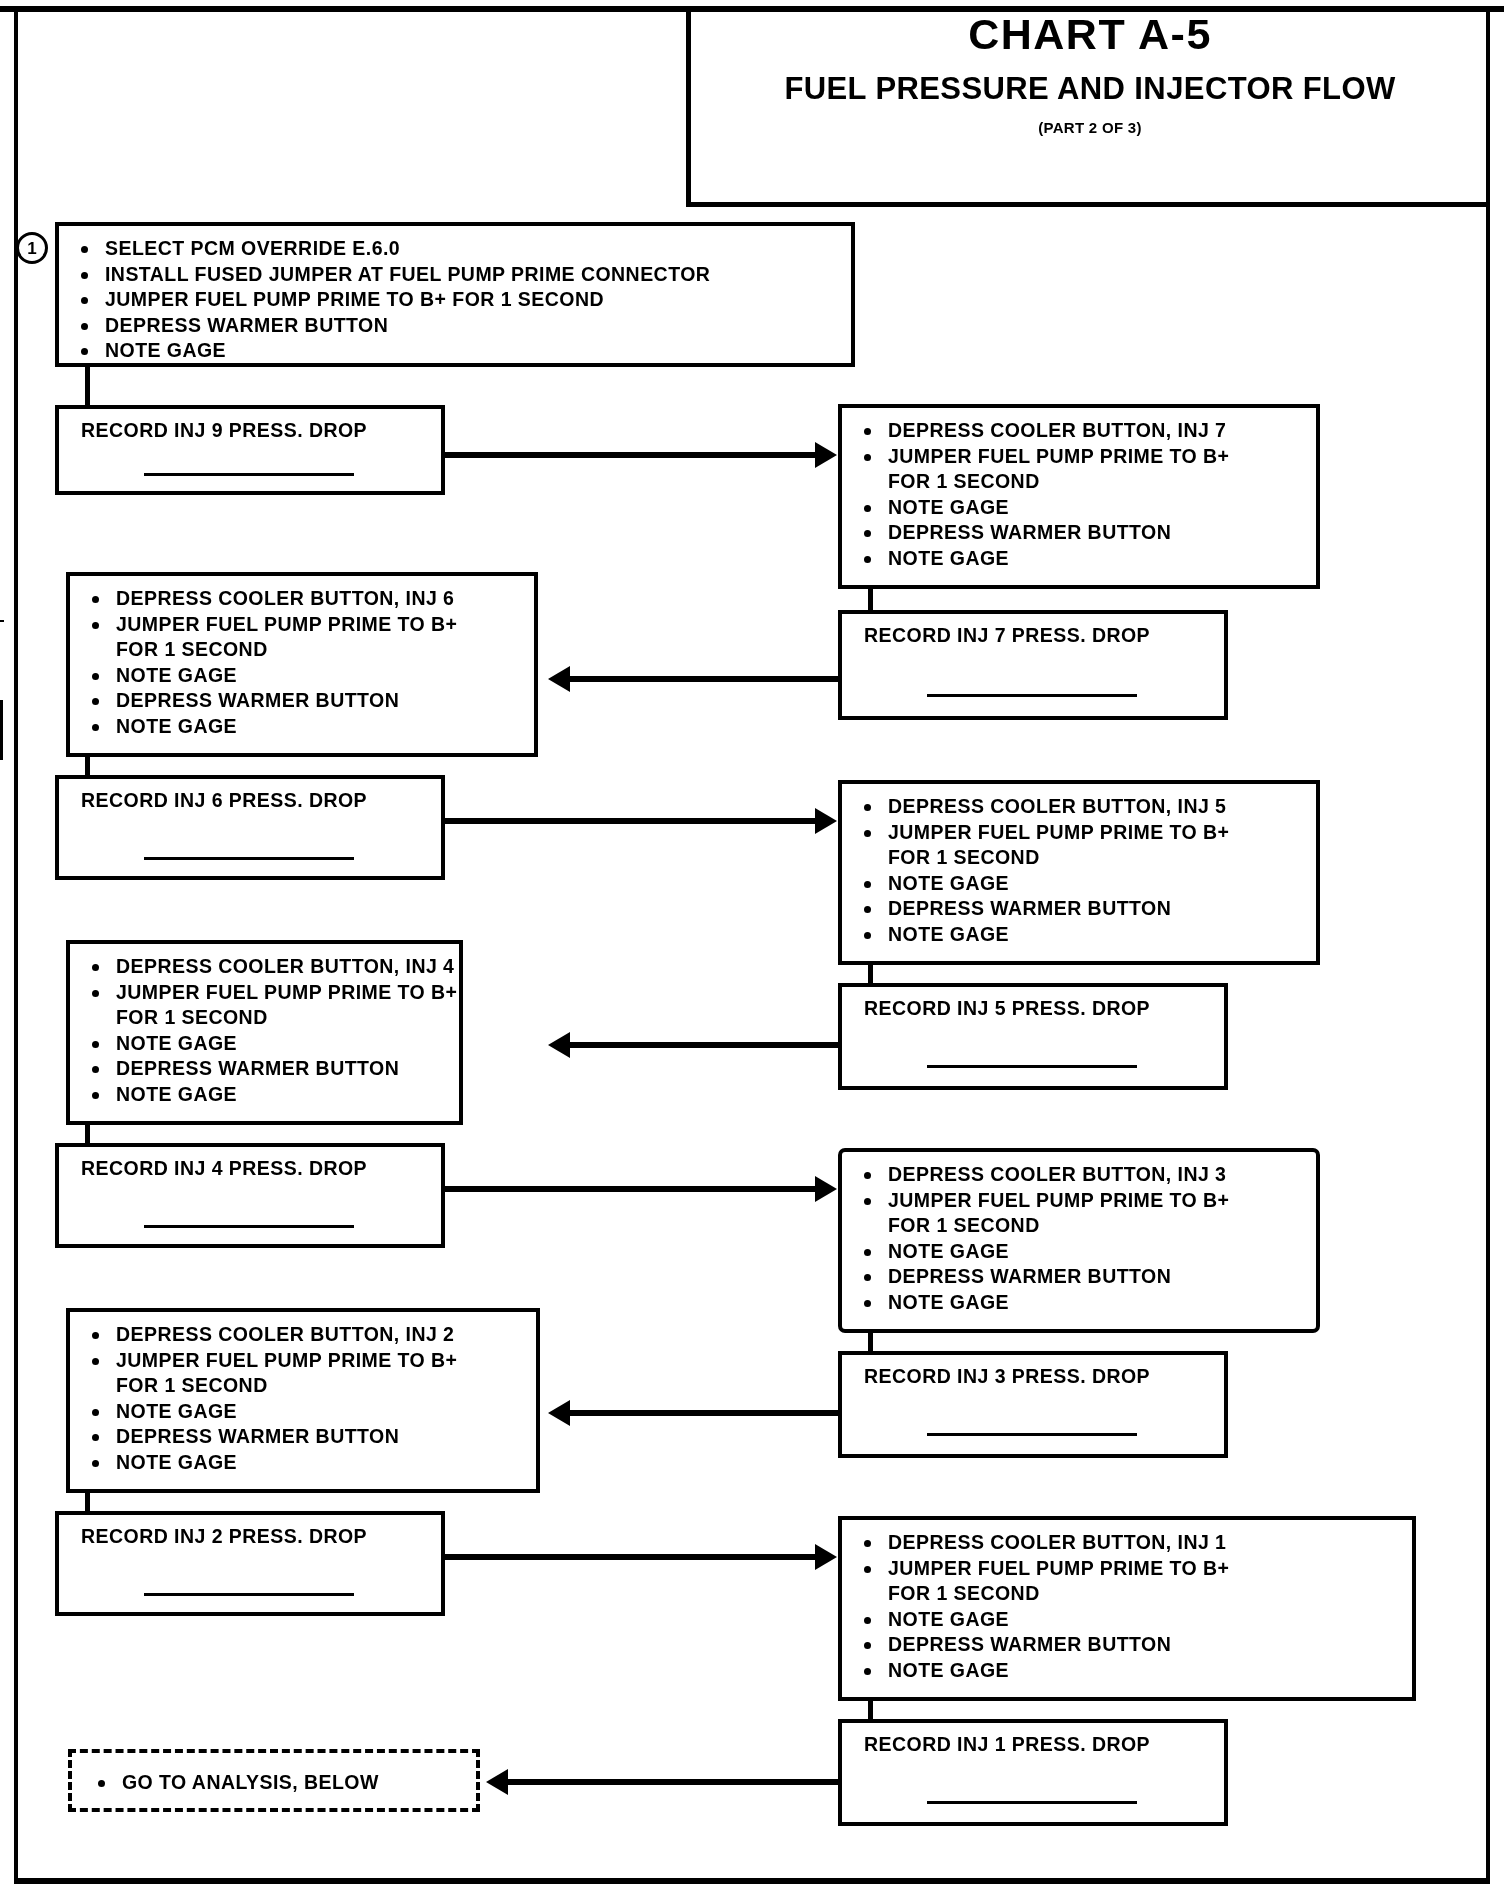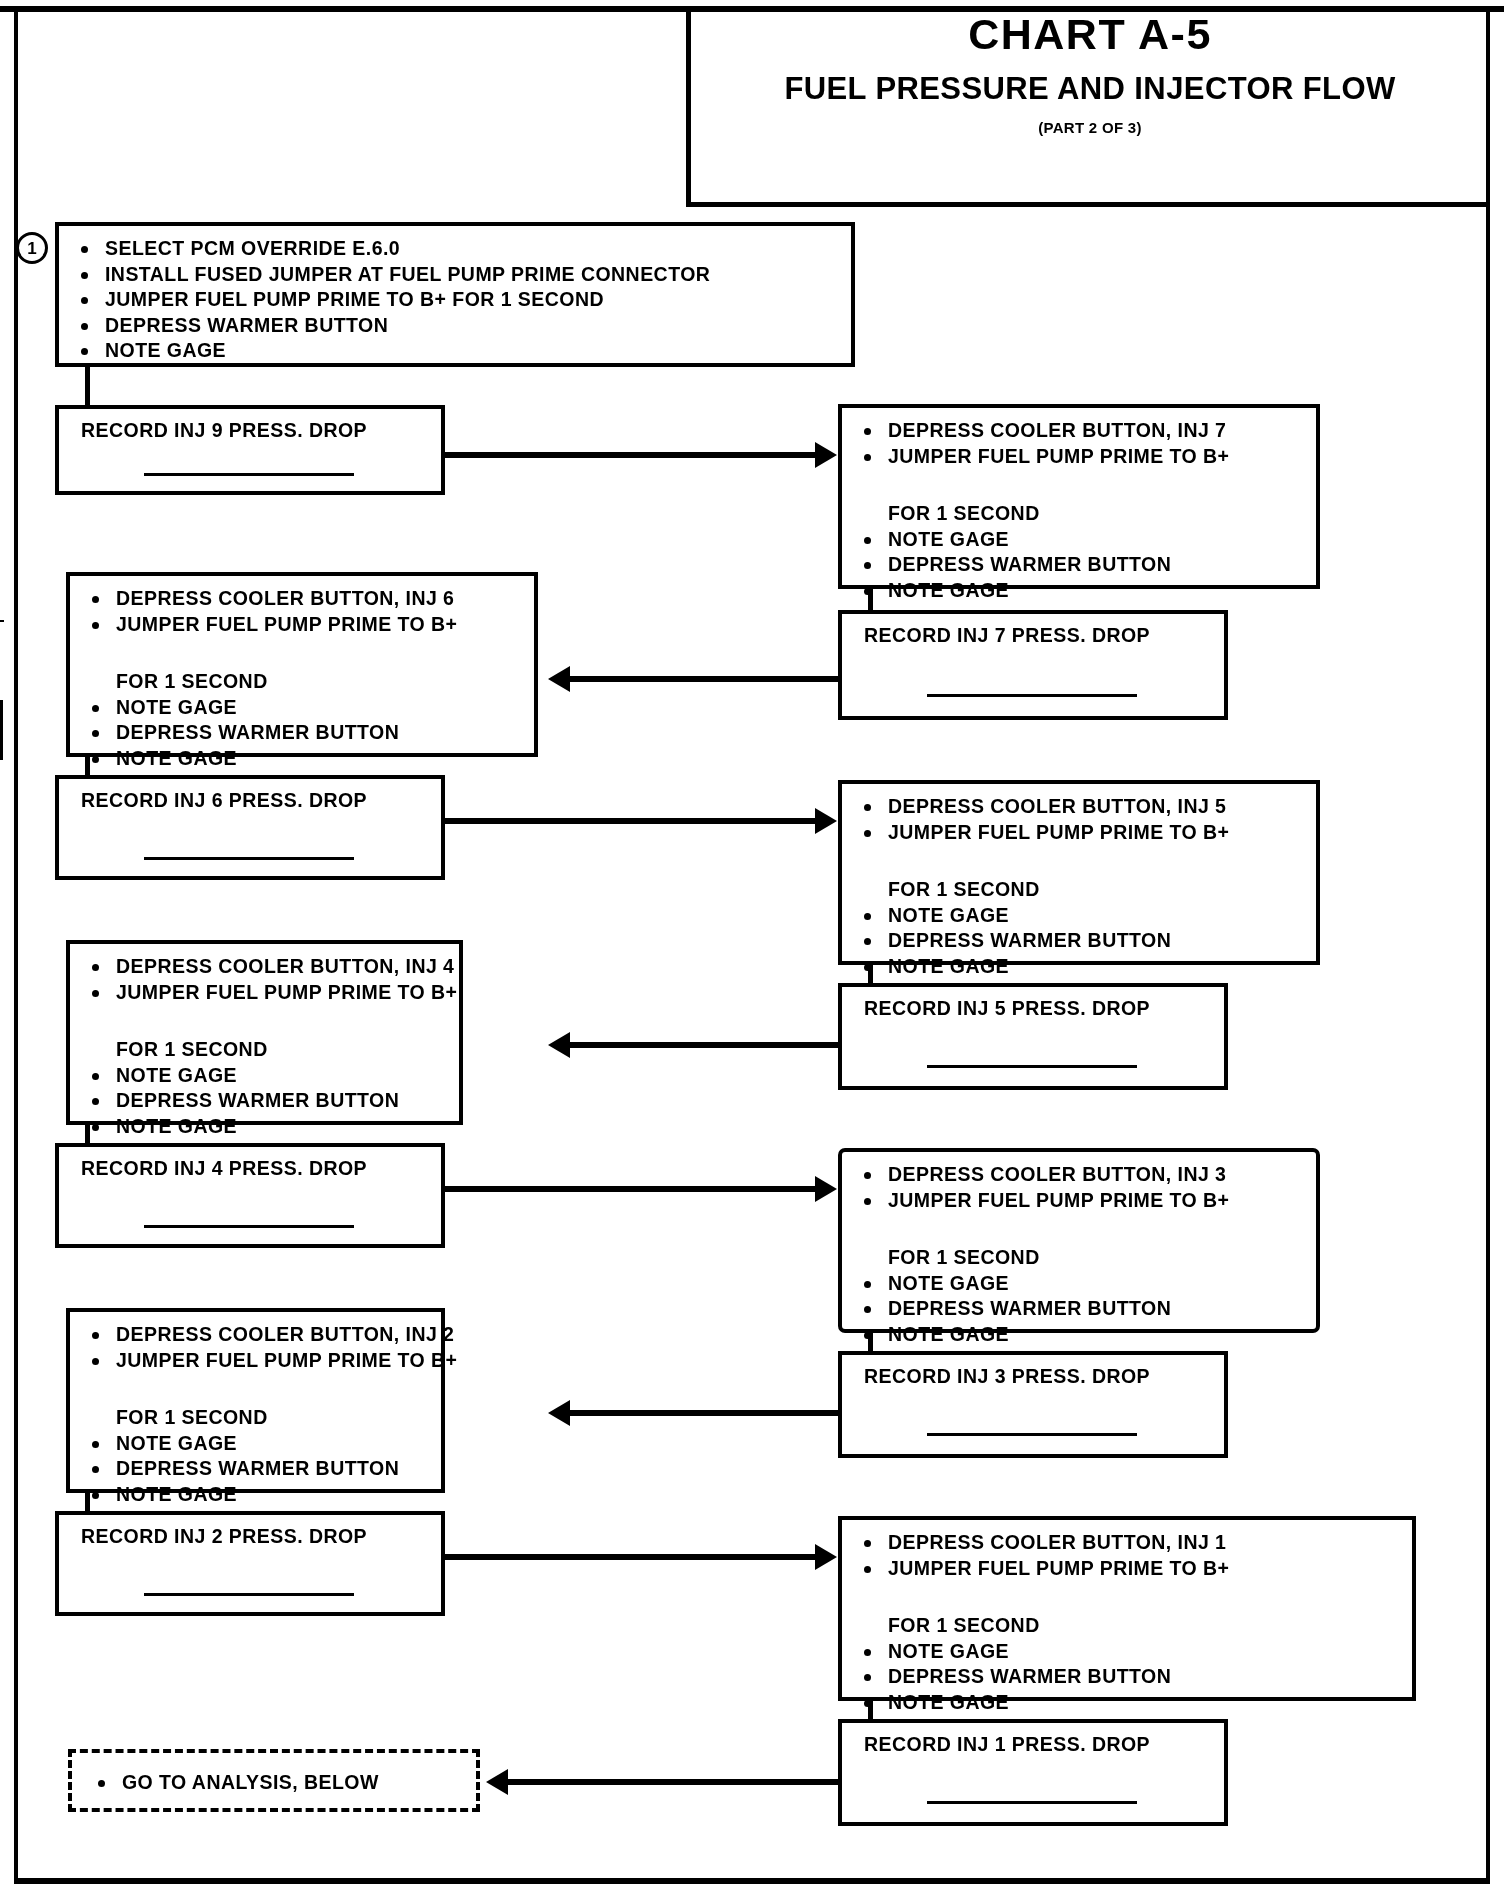--- a/index.html
+++ b/index.html
@@ -127,21 +127,20 @@
     content: "";
     position: absolute;
     left: 22px;
     top: 10px;
     width: 7px;
     height: 7px;
     border-radius: 50%;
     background: #000;
   }
   .blist li.cont {
-    margin-top: 32px;
   }
 
   
   .rec-label {
     position: absolute;
     left: 22px;
     top: 10px;
     font-size: 19.5px;
     font-weight: bold;
     letter-spacing: 0.45px;
@@ -349,21 +348,21 @@
   <div class="vline" style="left:868px; top:1333px; height:22px;"></div>
 
   <div class="box" style="left:838px; top:1351px; width:390px; height:107px;">
     <div class="rec-label">RECORD INJ 3 PRESS. DROP</div>
     <div class="rec-line" style="left:85px; top:78px; width:210px;"></div>
   </div>
 
   <div class="hline" style="left:570px; top:1410px; width:270px;"></div>
   <div class="arrow-left" style="left:548px; top:1400px;"></div>
 
-  <div class="box" style="left:66px; top:1308px; width:379px; height:185px;">
+  <div class="box" style="left:66px; top:1308px; width:474px; height:185px;">
     <ul class="blist">
       <li class="has-bullet">DEPRESS COOLER BUTTON, INJ 2</li>
       <li class="has-bullet">JUMPER FUEL PUMP PRIME TO B+</li>
       <li class="cont">FOR 1 SECOND</li>
       <li class="has-bullet">NOTE GAGE</li>
       <li class="has-bullet">DEPRESS WARMER BUTTON</li>
       <li class="has-bullet">NOTE GAGE</li>
     </ul>
   </div>
 

